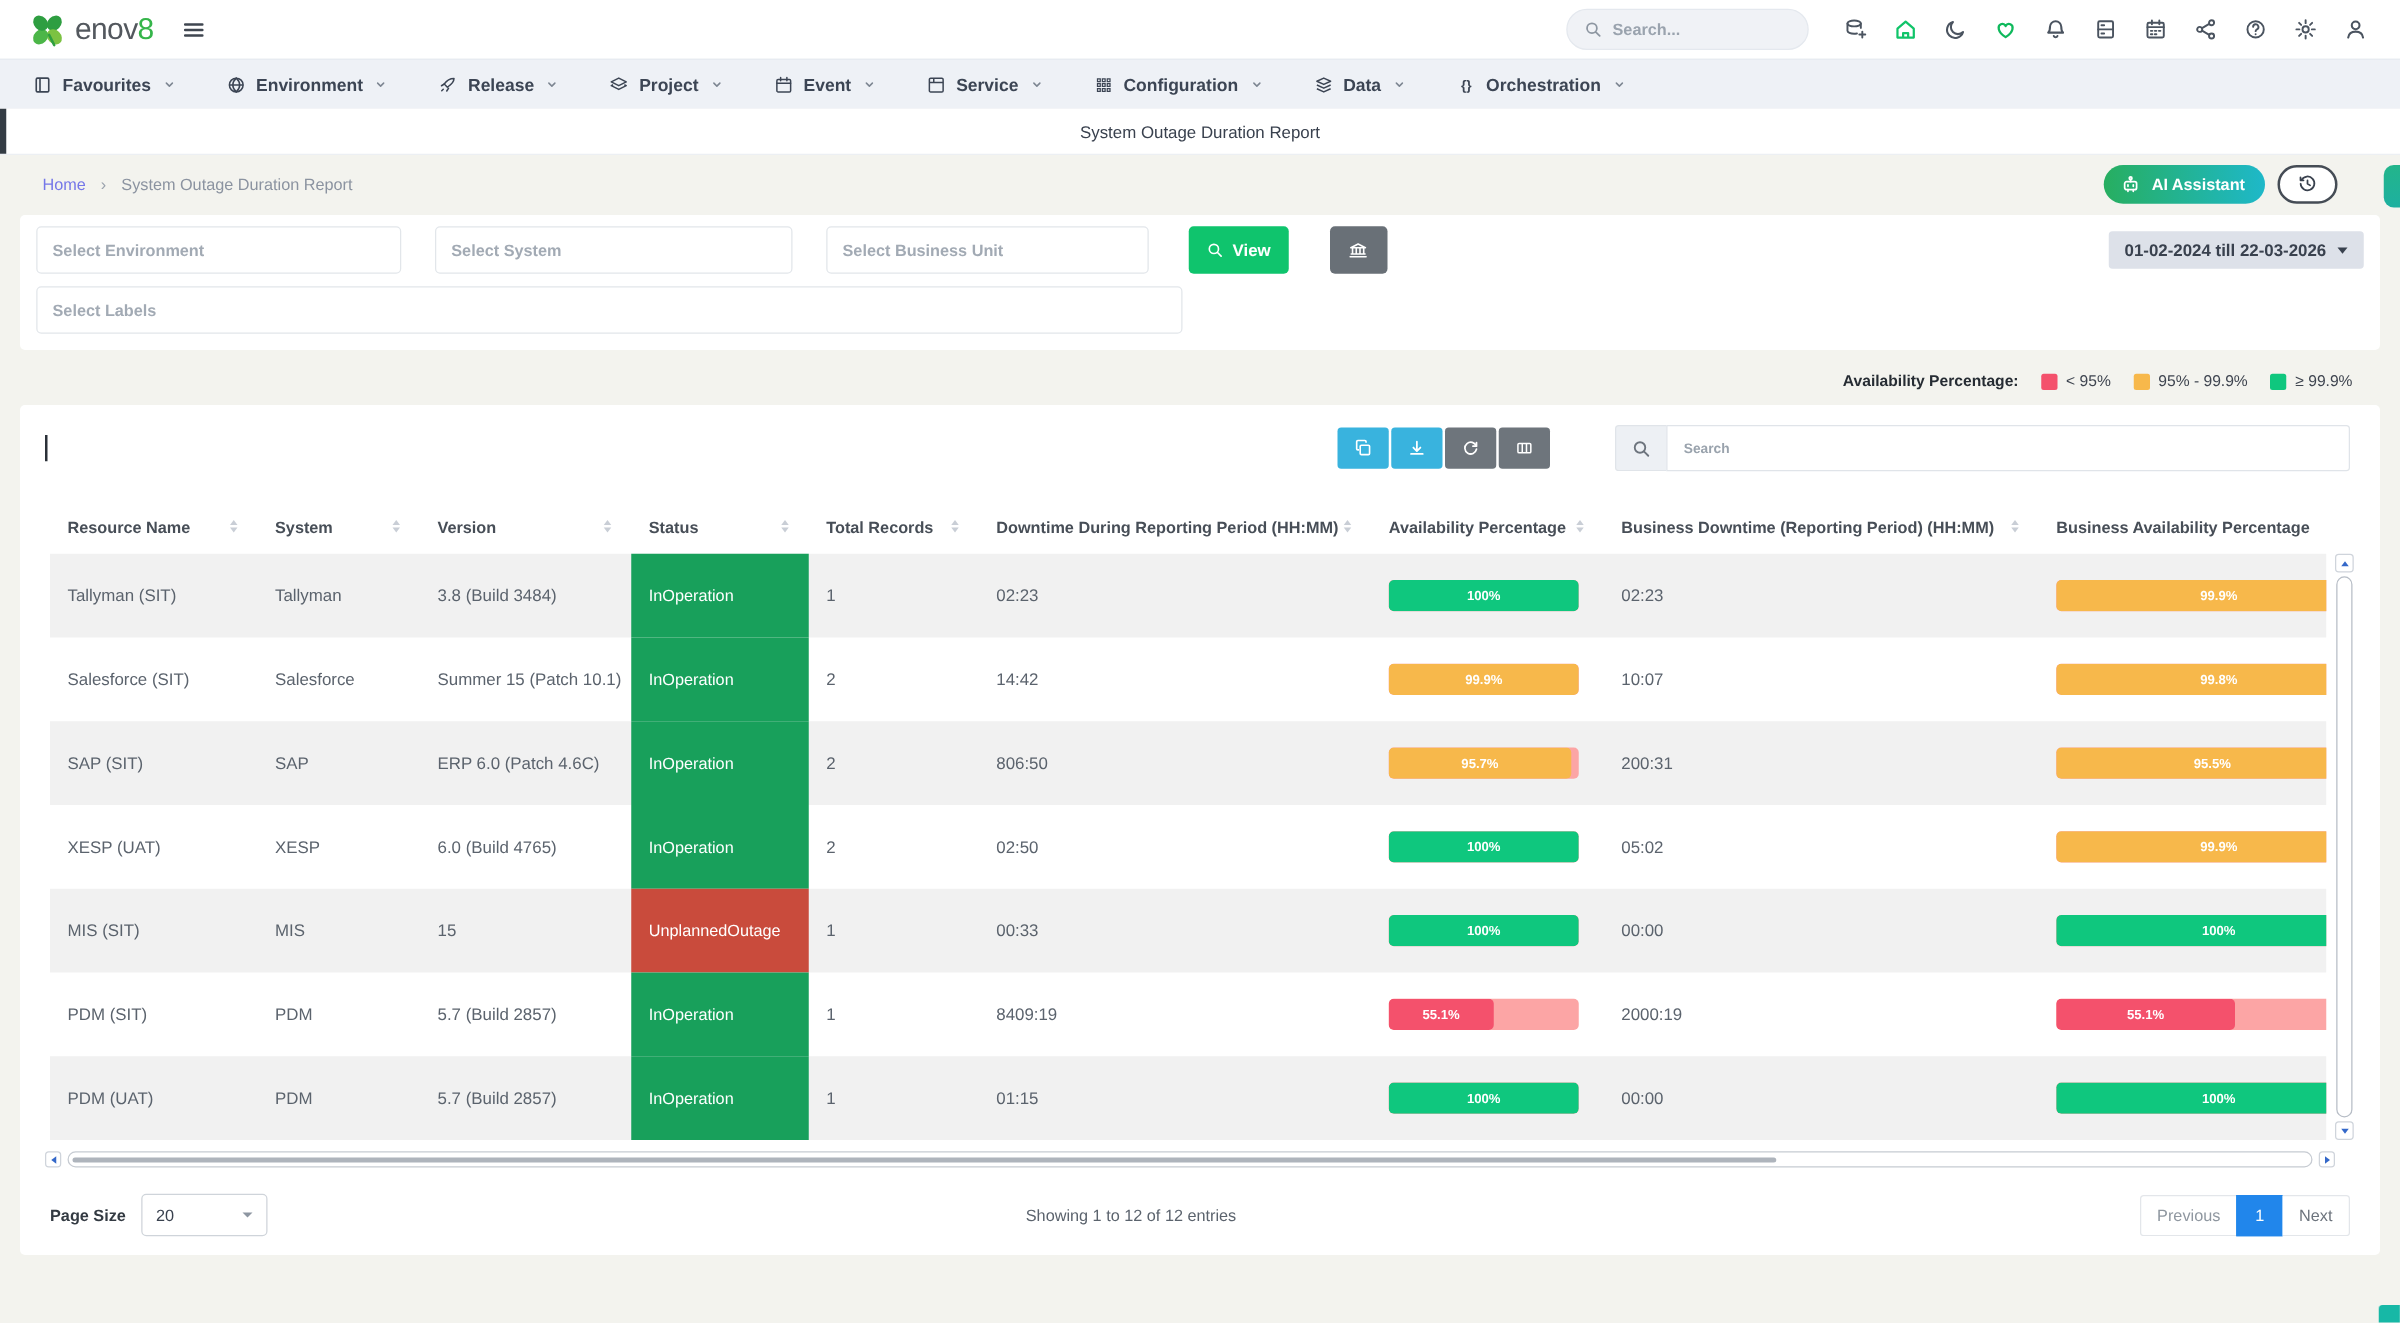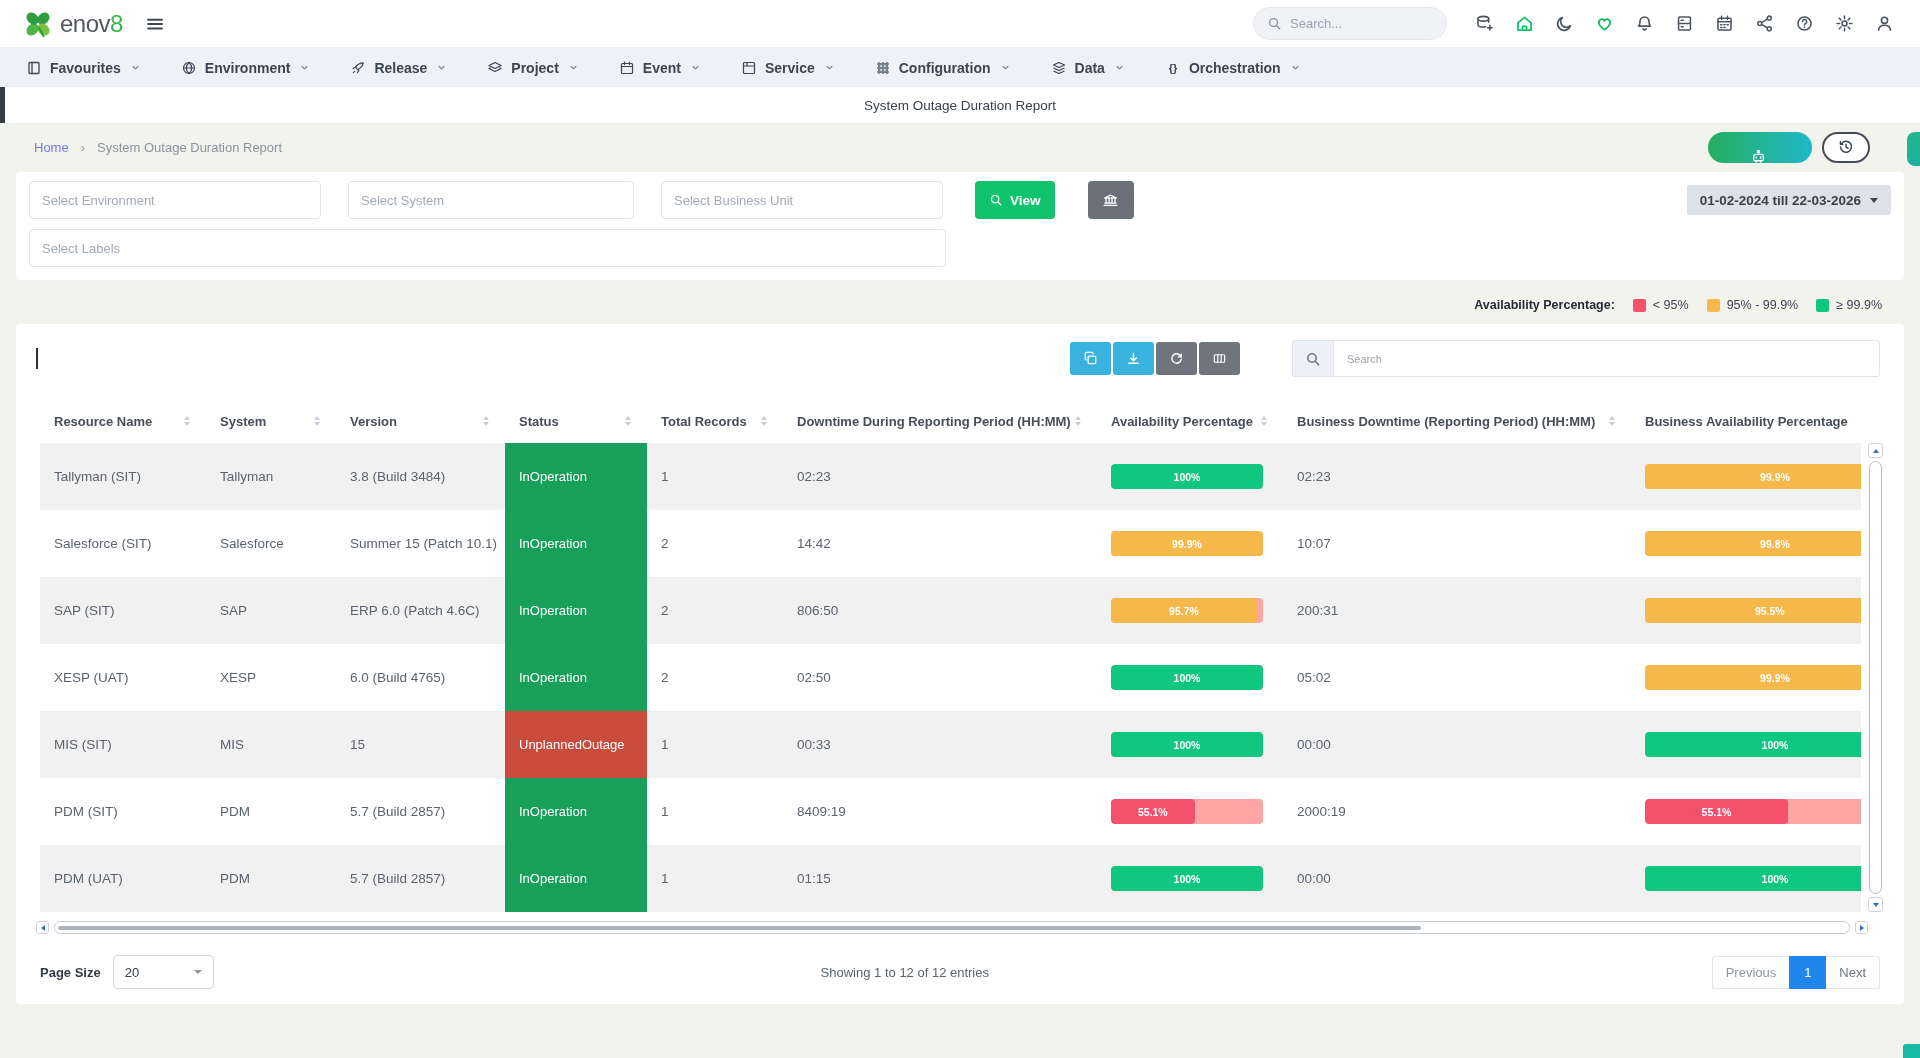--- a/index.html
+++ b/index.html
@@ -1,18 +1,18 @@
 <!DOCTYPE html>
 <html><head>
 <meta charset="utf-8">
 <style>
   *{box-sizing:border-box;margin:0;padding:0;font-family:"Liberation Sans","DejaVu Sans",sans-serif;}
   html,body{width:1920px;height:1058px;overflow:hidden;background:#f3f3ee;}
   svg{display:block;width:100%;height:100%;}
-  input{outline:none;}
+  input{outline:none;font-weight:bold;}
   
   .topbar{height:47px;background:#fff;display:flex;align-items:center;padding:0 26px 0 22px;}
   .logo{display:flex;align-items:center;gap:6px;cursor:pointer;}
   .logo-ic{width:32px;height:32px;}
   .logo-text{font-size:24px;color:#53585e;letter-spacing:-.5px;}
   .logo-text .g8{color:#35b54a;}
   .burger{width:20px;height:20px;color:#3f4650;margin-left:22px;cursor:pointer;}
   .top-search{margin-left:auto;width:194px;height:33px;border-radius:17px;background:#f0f2f6;border:1px solid #e4e8ee;display:flex;align-items:center;gap:8px;padding:0 13px;color:#8d96a1;}
   .top-search .sic{width:15px;height:15px;flex:none;}
   .top-search input{border:none;background:transparent;font-size:13px;width:100%;color:#4b5460;}
@@ -27,32 +27,32 @@
   
   .titlebar{height:37px;background:#fff;border-bottom:1px solid #ecefF3;position:relative;display:flex;align-items:center;justify-content:center;font-size:13.5px;color:#39414e;}
   .title-accent{position:absolute;left:0;top:0;width:5px;height:100%;background:#343c44;}
   
   .bc-row{display:flex;align-items:center;height:46px;padding:0 26px 0 34px;position:relative;}
   .bc{font-size:13px;display:flex;align-items:center;gap:12px;}
   .bc-home{color:#7577e8;cursor:pointer;}
   .bc-sep{color:#9aa2ad;}
   .bc-cur{color:#8b93a0;}
   .bc-actions{margin-left:auto;display:flex;align-items:center;gap:10px;margin-right:24px;}
-  .ai-btn{height:31px;border:none;border-radius:16px;padding:16px 16px 0 13px;display:flex;align-items:center;gap:8px;background:linear-gradient(90deg,#27ae60,#1eb8c9);color:#fff;font-size:13px;font-weight:700;cursor:pointer;flex-direction:column;}
+  .ai-btn{height:31px;border:none;border-radius:16px;padding:0 16px 0 13px;display:flex;align-items:center;gap:8px;background:linear-gradient(90deg,#27ae60,#1eb8c9);color:#fff;font-size:13px;font-weight:700;cursor:pointer;}
   .ai-btn .ric{width:17px;height:17px;}
   .hist-btn{height:31px;width:48px;border-radius:16px;background:#fff;border:2px solid #454c55;display:flex;align-items:center;justify-content:center;color:#39414e;cursor:pointer;}
   .hist-btn .hic{width:16px;height:16px;}
   .edge-tab{position:absolute;right:0;top:8px;width:13px;height:34px;border-radius:8px 0 0 8px;background:linear-gradient(180deg,#23b58b,#1db0a0);cursor:pointer;}
   
   .filter-card{background:#fff;margin:2px 16px 0;border-radius:4px;padding:9px 13px 13px;}
   .filter-row{display:flex;align-items:center;gap:27px;}
   .filter-row + .filter-row{margin-top:10px;}
   input.filter{height:38px;border:1px solid #e2e6ea;border-radius:4px;padding:0 12px;font-size:13px;color:#4b5460;}
   input.filter::placeholder{color:#a2aab4;}
-  .f-env{width:292px;}.f-sys{width:286px;}.f-bu{width:282px;}.f-lbl{width:917px;}
+  .f-env{width:292px;}.f-sys{width:286px;}.f-bu{width:258px;}.f-lbl{width:917px;}
   .view-btn{height:38px;padding:0 14px;margin-left:5px;background:#0fc46d;border:none;border-radius:4px;color:#fff;font-weight:700;font-size:13.5px;display:flex;align-items:center;gap:7px;cursor:pointer;}
   .view-btn .vic{width:14px;height:14px;}
   .bank-btn{height:38px;width:46px;margin-left:6px;background:#697077;border:none;border-radius:4px;display:flex;align-items:center;justify-content:center;color:#fff;cursor:pointer;}
   .bank-btn .bic{width:17px;height:17px;}
   .date-chip{margin-left:auto;height:30px;background:#dde1e9;border-radius:3px;display:flex;align-items:center;gap:9px;padding:0 13px;font-size:13.5px;color:#39414e;font-weight:600;cursor:pointer;}
   .caret{width:0;height:0;border-left:4.5px solid transparent;border-right:4.5px solid transparent;border-top:5px solid #39414e;}
   
   .legend-row{display:flex;justify-content:flex-end;align-items:center;gap:18px;margin:18px 38px 12px;}
   .legend-title{font-size:12.5px;font-weight:700;color:#262c33;}
   .legend-item{display:flex;align-items:center;gap:7px;font-size:12.5px;color:#3f4550;}

